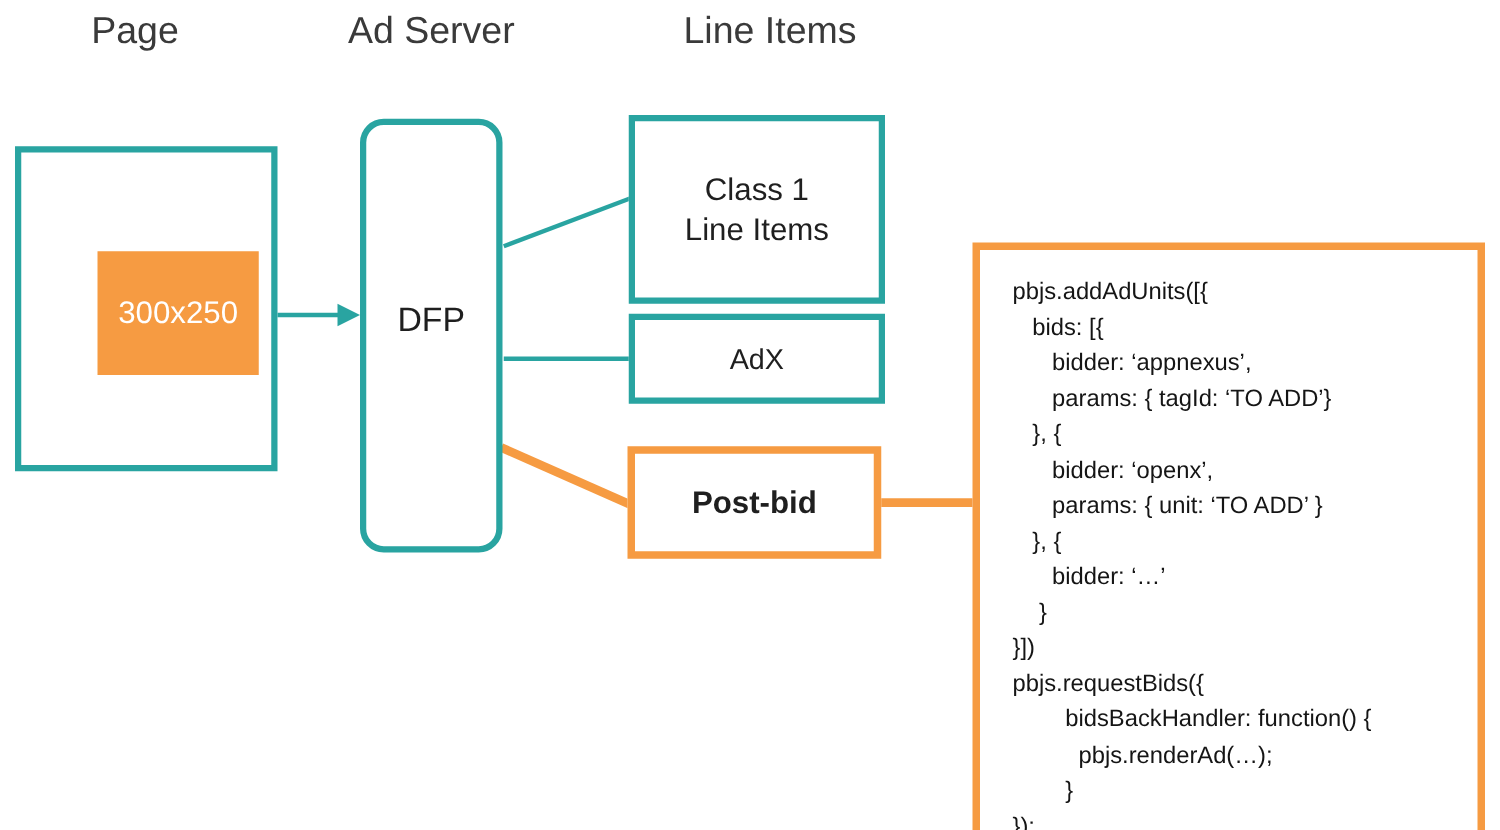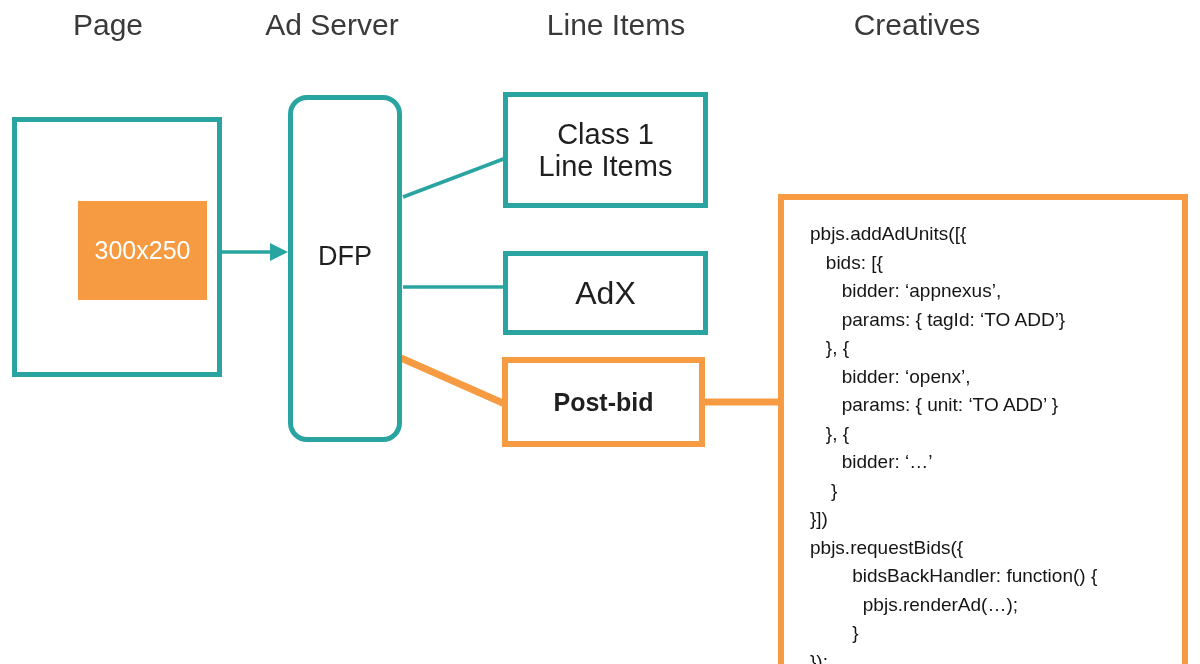--- a/index.html
+++ b/index.html
@@ -47,47 +47,46 @@
   }
   .teal-border   { border: 5px solid var(--teal); }
   .orange-border { border: 6px solid var(--orange); }
 
   .page-box     { left: 12px;  top: 117px; width: 210px; height: 260px; }
   .ad-slot      { left: 78px;  top: 201px; width: 129px; height: 99px;
                   background: var(--orange); color: var(--slot_text);
                   font-size: 25px; }
   .dfp-box      { left: 288px; top: 95px;  width: 114px; height: 347px;
                   font-size: 27px; padding-bottom: 24px; border-radius: 19px; }
-  .class1-box   { left: 503px; top: 92px;  width: 205px; height: 116px;
-                  flex-direction: column; font-size: 29px; line-height: 32px;
+  .class1-box   { left: 503px; top: 92px;  width: 205px; height: 151px;
+                  flex-direction: column; font-size: 25px; line-height: 32px;
                   text-align: right; }
-  .adx-box      { left: 503px; top: 251px; width: 205px; height: 84px;
-                  font-size: 32px; }
+  .adx-box      { left: 503px; top: 251px; width: 205px; height: 72px;
+                  font-size: 23px; }
   .postbid-box  { left: 502px; top: 357px; width: 203px; height: 90px;
                   font-size: 25px; font-weight: 700; }
   .creatives-box{ left: 778px; top: 152px; width: 410px; height: 498px;
                   display: block; margin-top: 42px; }
   .code {
     padding: 20px 0 0 26px;
     font-size: 19px;
     line-height: 28.5px;
     color: #151515;
     white-space: pre;
   }
   .code .b { font-weight: 400; }
 </style>
 </head>
 <body>
 
 <div class="canvas">
 
   <div class="col-header" style="left:108px">Page</div>
-  <div class="col-header" style="left:332px">Ad Server</div>
+  <div class="col-header" style="left:345px">Ad Server</div>
   <div class="col-header" style="left:616px">Line Items</div>
-  <div class="col-header" style="left:917px">Creatives</div>
 
   <svg class="connectors" viewBox="0 0 1200 664">
     <line class="teal-line" x1="199" y1="252" x2="274" y2="252"></line>
     <polygon class="teal-fill" points="288,252 270,243 270,261"></polygon>
     <line class="teal-line" x1="403" y1="197" x2="506" y2="158"></line>
     <line class="teal-line" x1="403" y1="287" x2="506" y2="287"></line>
     <line class="orange-line" x1="401" y1="358" x2="505" y2="404"></line>
     <line class="orange-line" x1="703" y1="402" x2="780" y2="402"></line>
   </svg>
 

